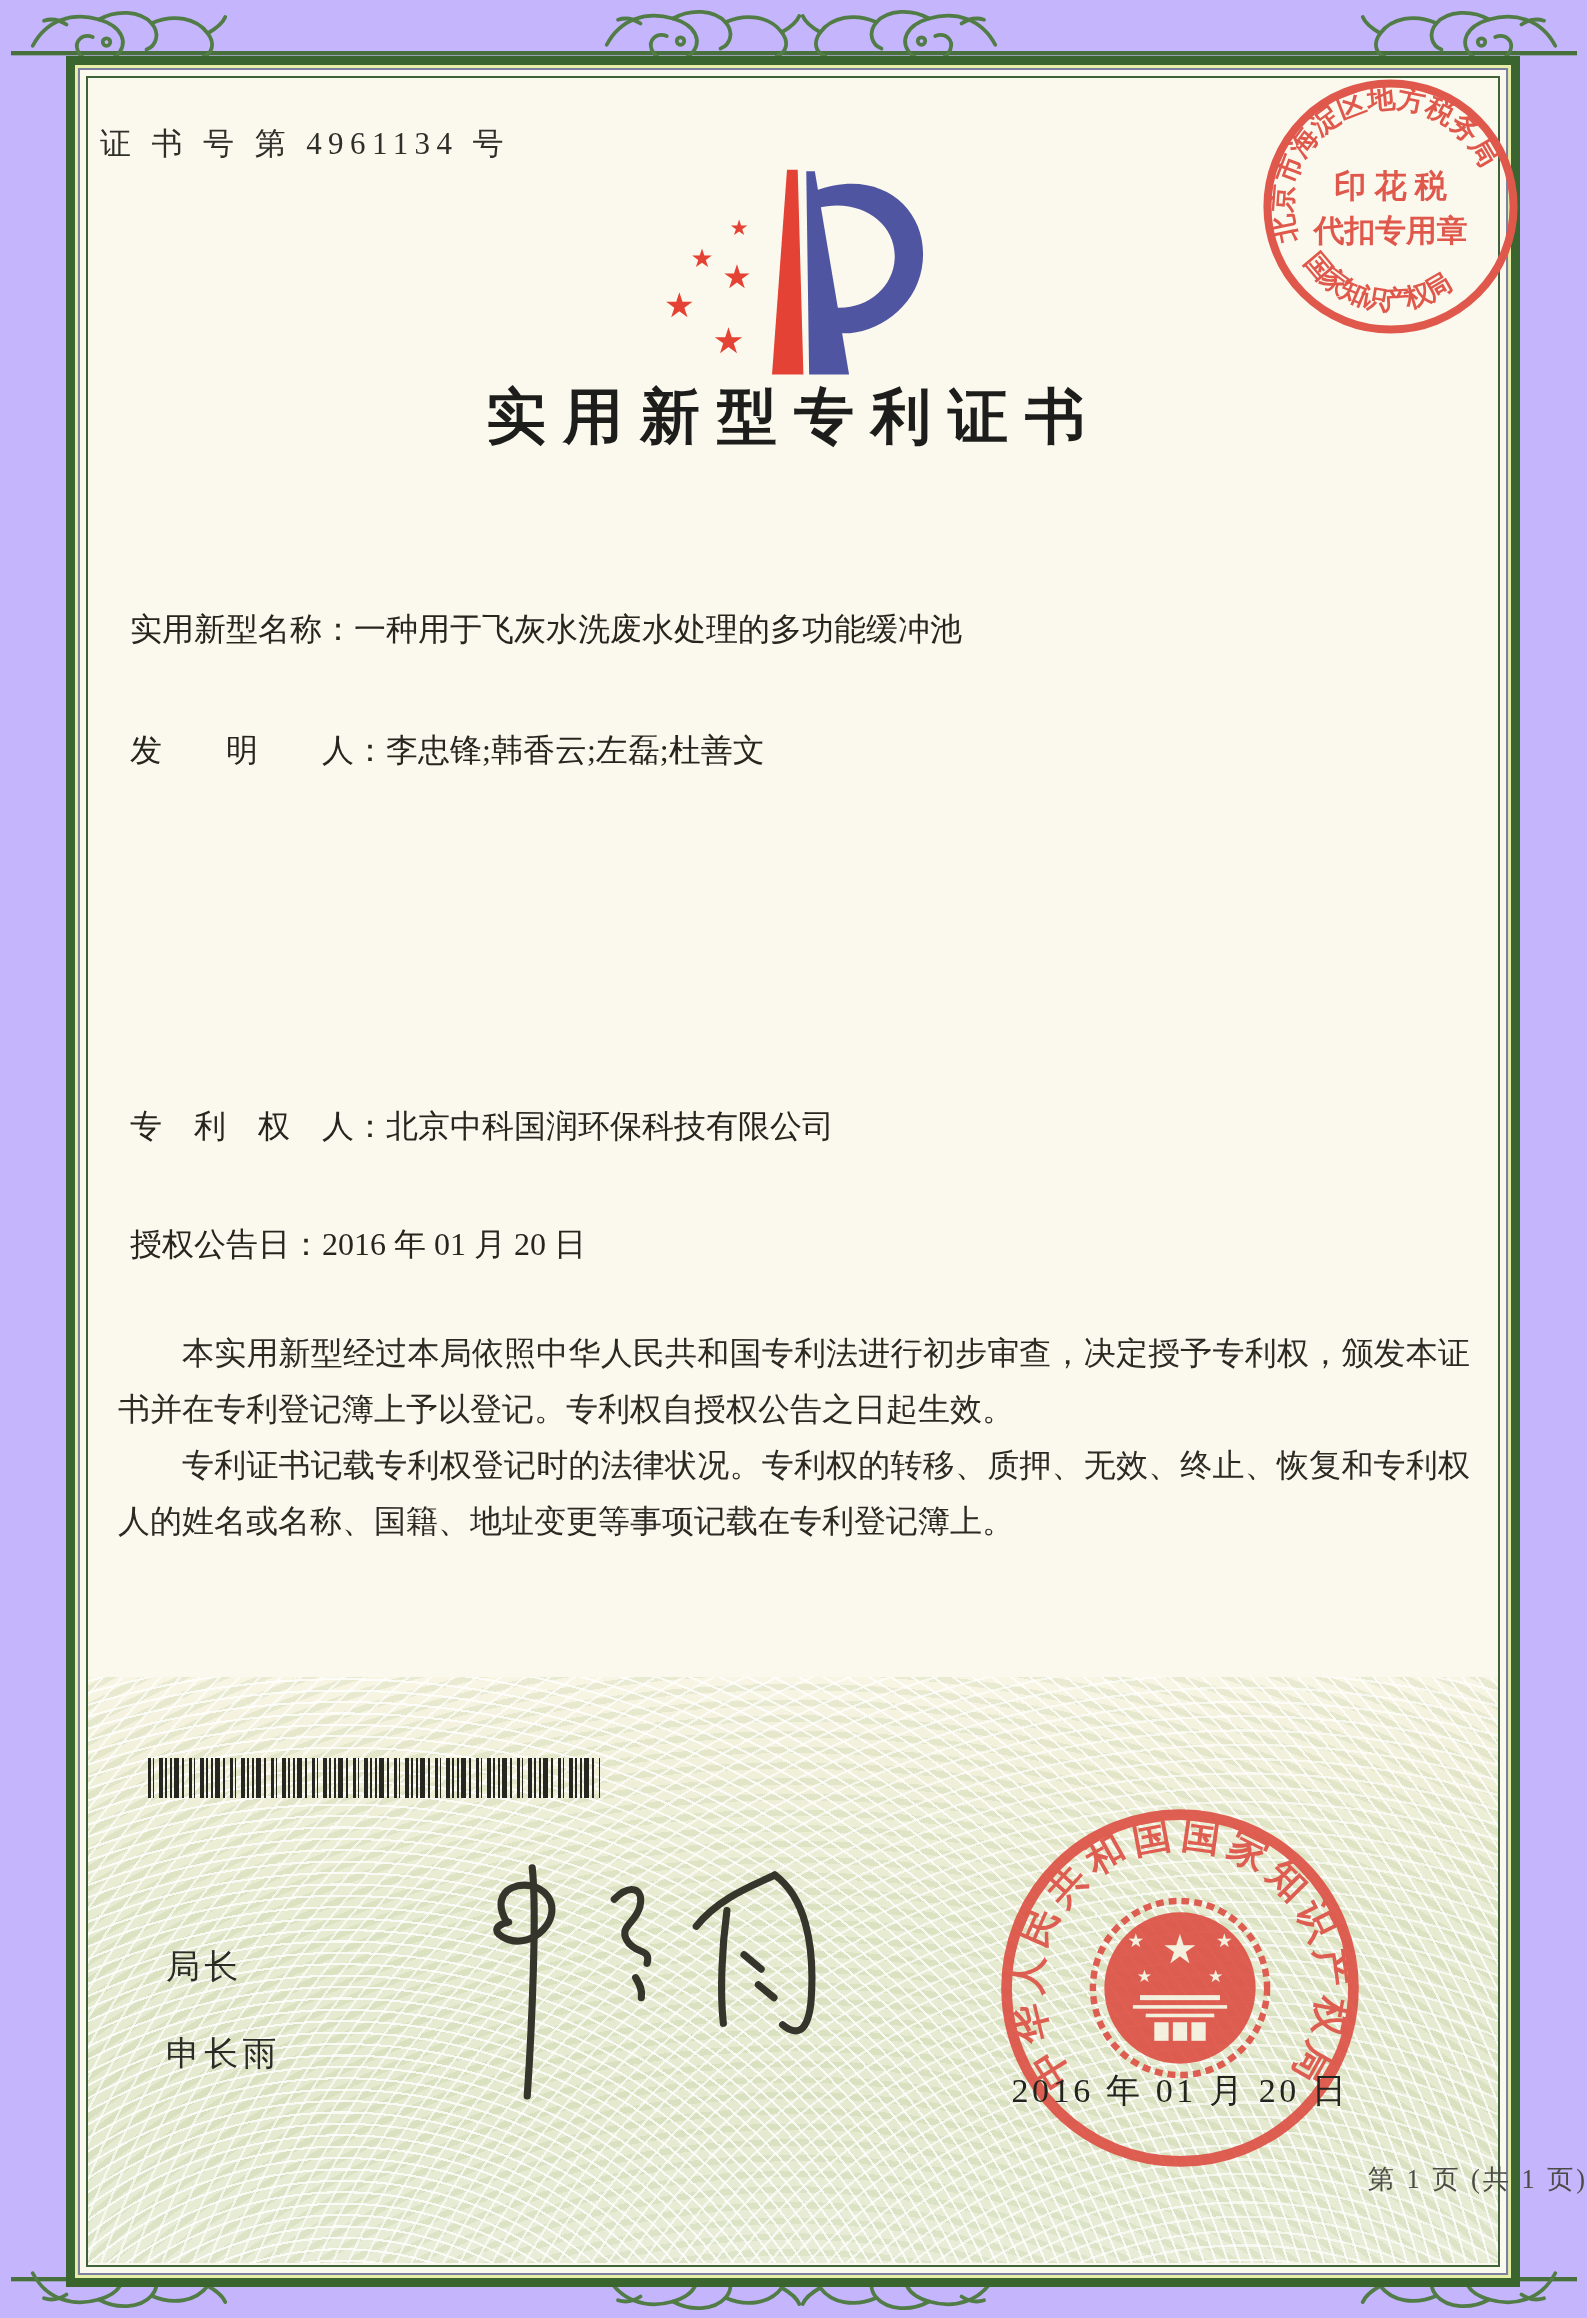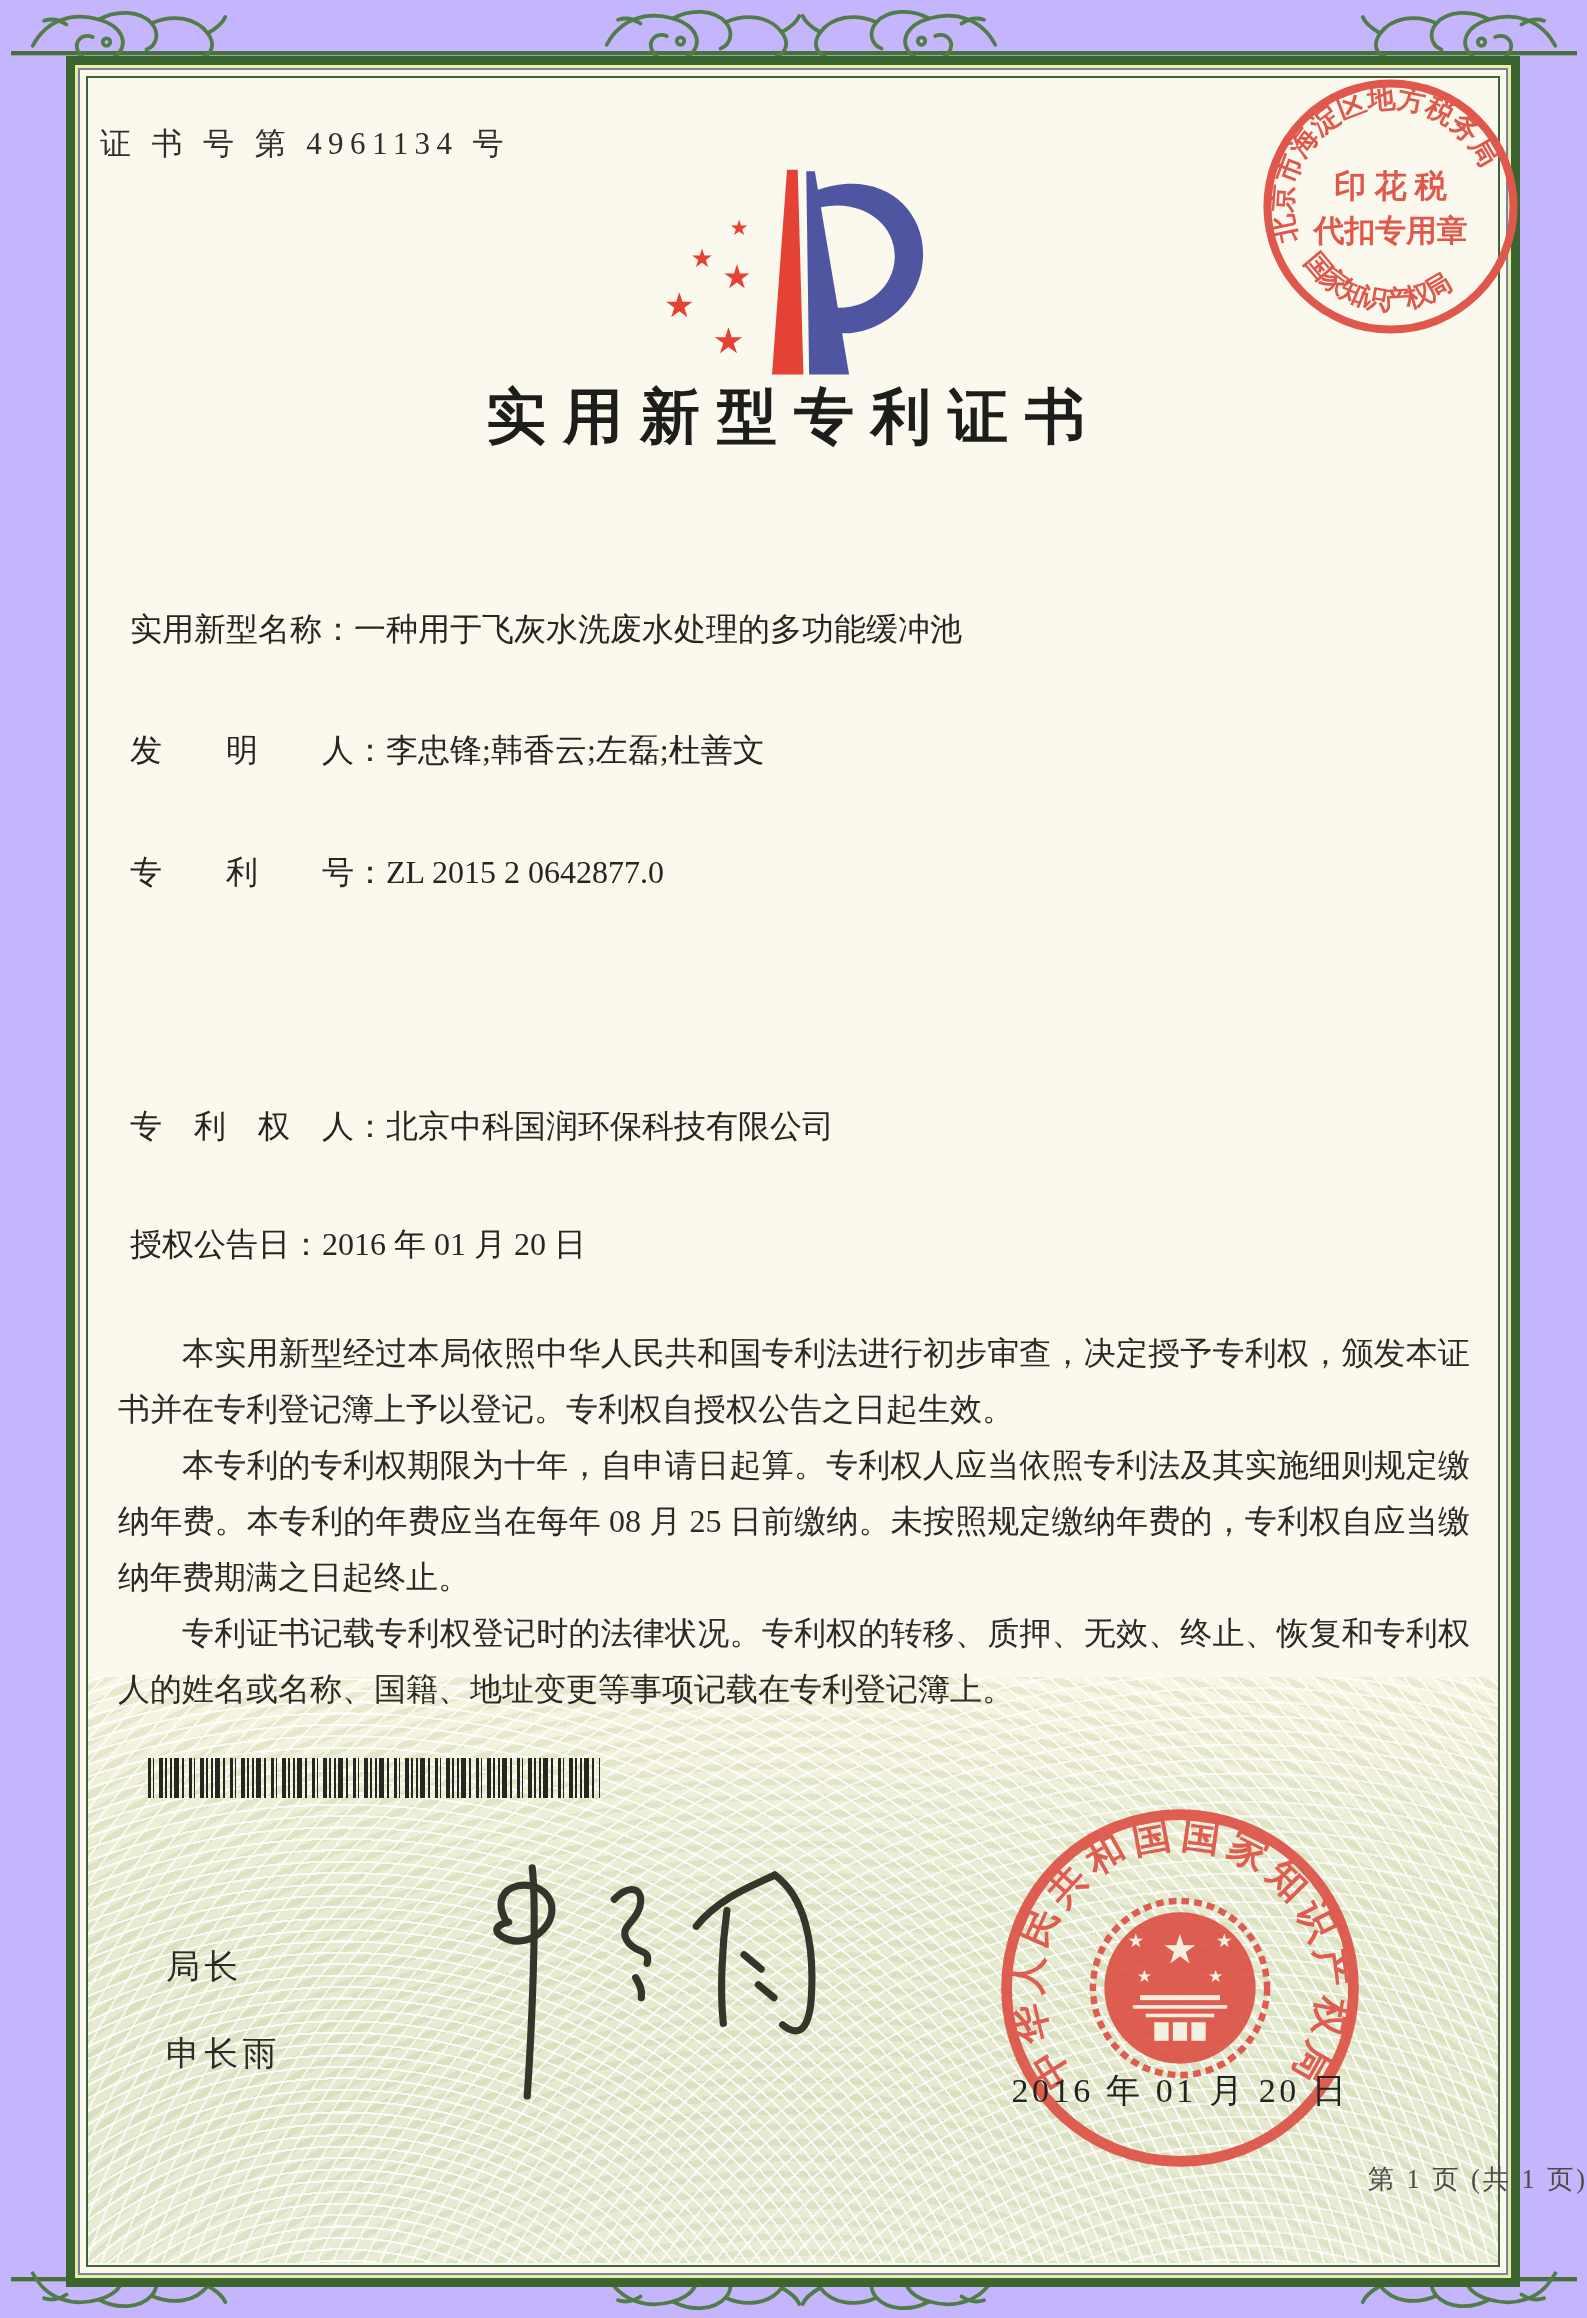--- a/index.html
+++ b/index.html
@@ -133,27 +133,25 @@
       <textPath href="#taxBottomArc" startOffset="6" textLength="232" lengthAdjust="spacing">国家知识产权局</textPath>
     </text>
     <text x="185" y="172" font-size="44" fill="#e0584c" font-weight="bold" text-anchor="middle">印 花 税</text>
     <text x="185" y="232" font-size="42" fill="#e0584c" font-weight="bold" text-anchor="middle">代扣专用章</text>
   </svg>
 
   <div id="title">实用新型专利证书</div>
 
   <div class="field" id="f0"><span>实用新型名称：</span><span>一种用于飞灰水洗废水处理的多功能缓冲池</span></div>
   <div class="field" id="f1"><span>发　　明　　人：</span><span>李忠锋;韩香云;左磊;杜善文</span></div>
-  <div class="field" id="f2"><span>专　　利　　号：</span><span>ZL 2015 2 0642877.0</span></div>
   <div class="field" id="f4"><span>专　利　权　人：</span><span>北京中科国润环保科技有限公司</span></div>
   <div class="field" id="f5"><span>授权公告日：</span><span>2016 年 01 月 20 日</span></div>
 
   <div id="paras">
     <p>本实用新型经过本局依照中华人民共和国专利法进行初步审查，决定授予专利权，颁发本证书并在专利登记簿上予以登记。专利权自授权公告之日起生效。</p>
-    <p>本专利的专利权期限为十年，自申请日起算。专利权人应当依照专利法及其实施细则规定缴纳年费。本专利的年费应当在每年 08 月 25 日前缴纳。未按照规定缴纳年费的，专利权自应当缴纳年费期满之日起终止。</p>
     <p>专利证书记载专利权登记时的法律状况。专利权的转移、质押、无效、终止、恢复和专利权人的姓名或名称、国籍、地址变更等事项记载在专利登记簿上。</p>
   </div>
 
   <div id="barcode"></div>
 
   <div id="signer-title">局长</div>
   <div id="signer-name">申长雨</div>
 
   <svg id="signature-svg" width="457" height="271" viewBox="0 0 640 380">
     <g fill="none" stroke="#35352c" stroke-width="10" stroke-linecap="round">

